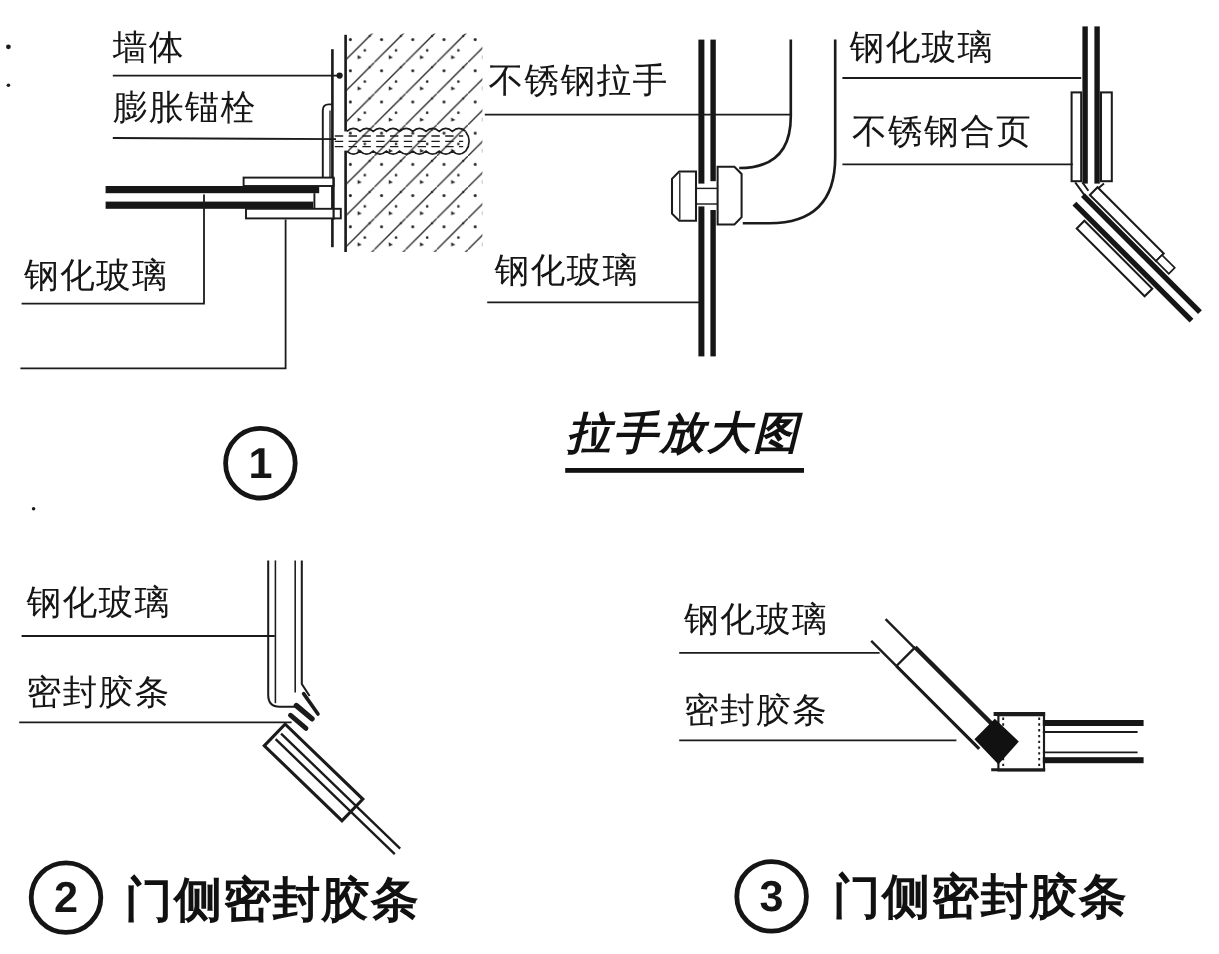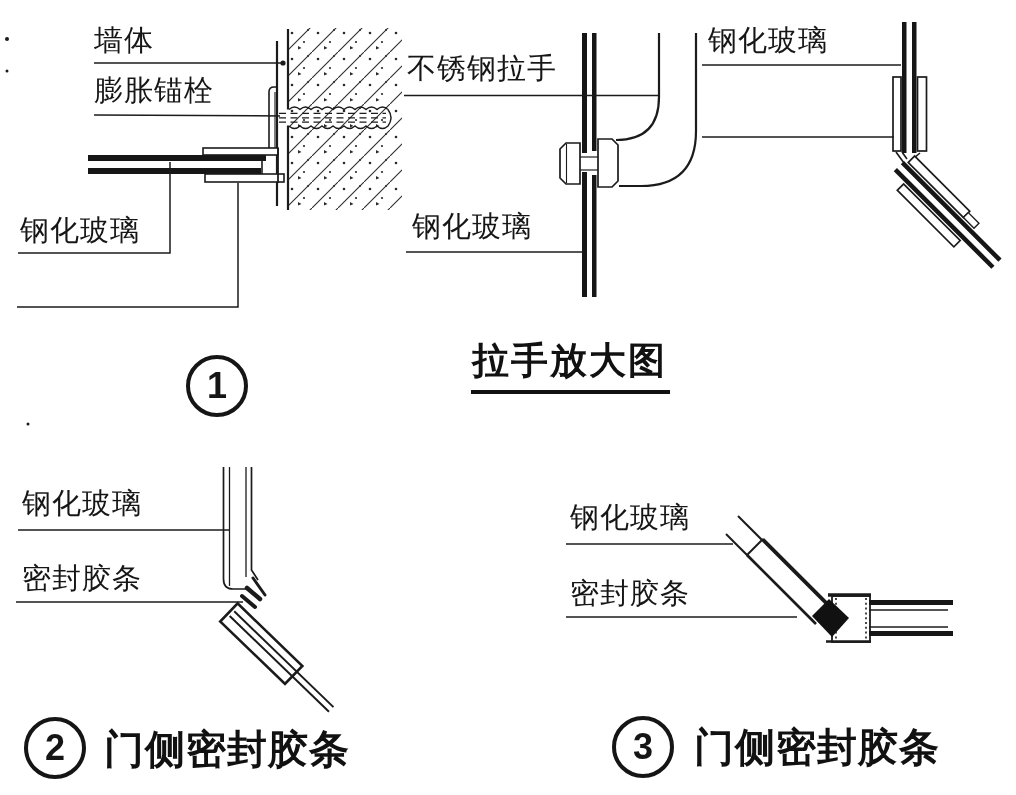--- a/index.html
+++ b/index.html
@@ -11,20 +11,21 @@
   #canvas{position:absolute;left:0;top:0;width:1008px;height:795px;}
   svg#linework{position:absolute;left:0;top:0;}
   .lbl{
     position:absolute;font-size:29px;line-height:1.15;white-space:nowrap;
     color:#161616;letter-spacing:1px;
   }
   .view-title{
     position:absolute;font-size:37px;font-weight:bold;white-space:nowrap;
     letter-spacing:2px;border-bottom:4px solid #111;padding:0 3px 4px 1px;
     color:#111;
+    font-style:italic;
   }
   .num-circle{
     position:absolute;width:54px;height:54px;border:4px solid #151515;
     border-radius:50%;display:flex;align-items:center;justify-content:center;
     font-size:36px;font-weight:bold;color:#151515;background:#fff;
   }
   .caption{
     position:absolute;font-size:40px;font-weight:bold;white-space:nowrap;
     letter-spacing:1px;color:#111;text-align:center;
   }
@@ -180,20 +181,21 @@
   <div class="lbl" style="left:20px;top:214px">钢化玻璃</div>
   <div class="num-circle" style="left:186px;top:355px">
     <span>1</span>
   </div>
 
   <div class="lbl" style="left:407px;top:52px">不锈钢拉手</div>
   <div class="lbl" style="left:412px;top:210px">钢化玻璃</div>
   <div class="view-title" style="left:471px;top:336px">拉手放大图</div>
 
   <div class="lbl" style="left:708px;top:24px">钢化玻璃</div>
+  <div class="lbl" style="left:710px;top:94px">不锈钢合页</div>
 
   <div class="lbl" style="left:22px;top:487px">钢化玻璃</div>
   <div class="lbl" style="left:22px;top:562px">密封胶条</div>
   <div class="num-circle" style="left:24px;top:717px">
     <span>2</span>
   </div>
   <div class="caption" style="left:104px;top:722px">门侧密封胶条</div>
 
   <div class="lbl" style="left:570px;top:501px">钢化玻璃</div>
   <div class="lbl" style="left:570px;top:577px">密封胶条</div>

